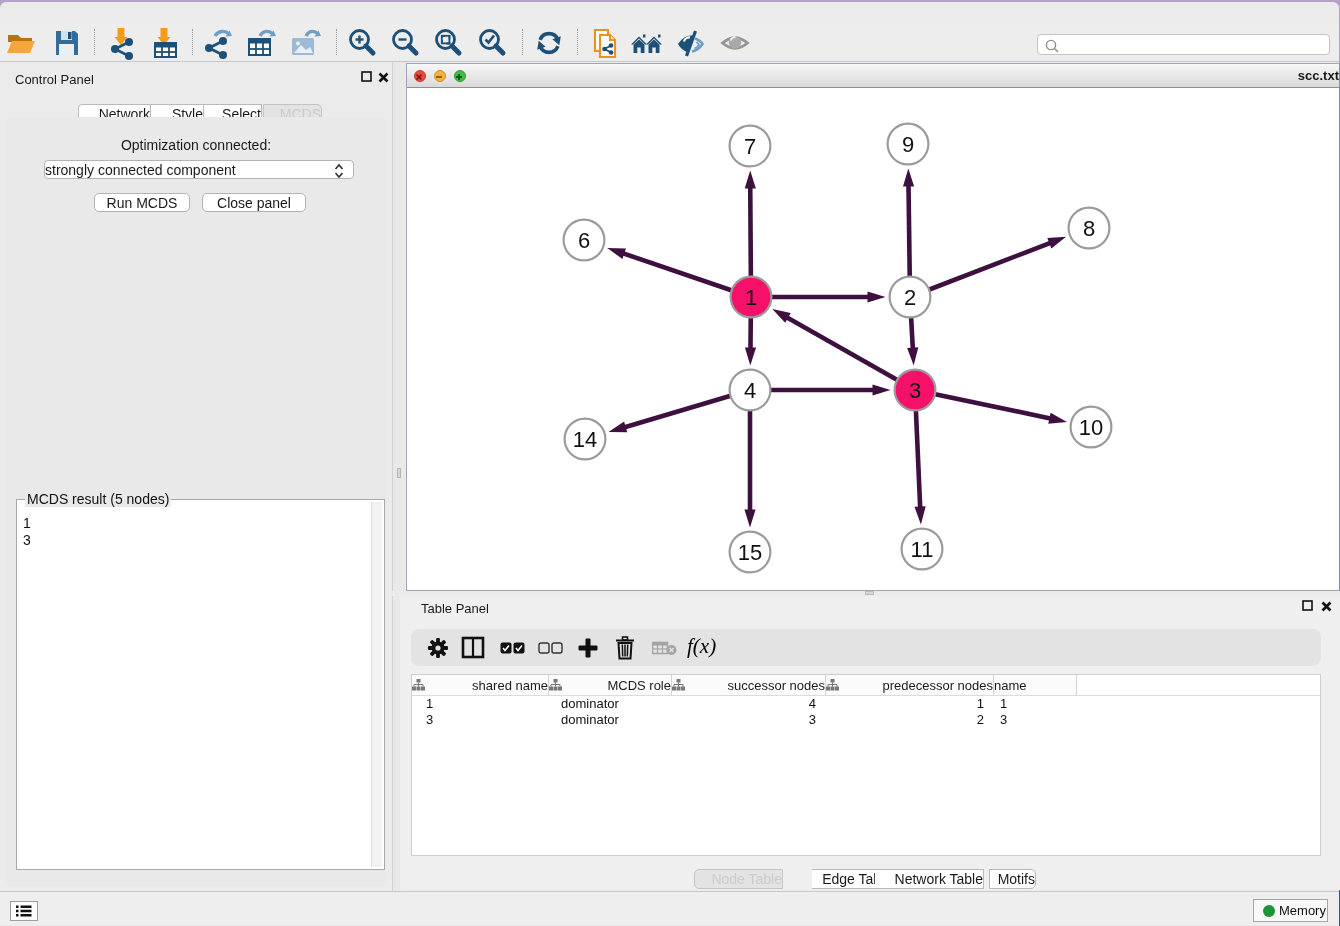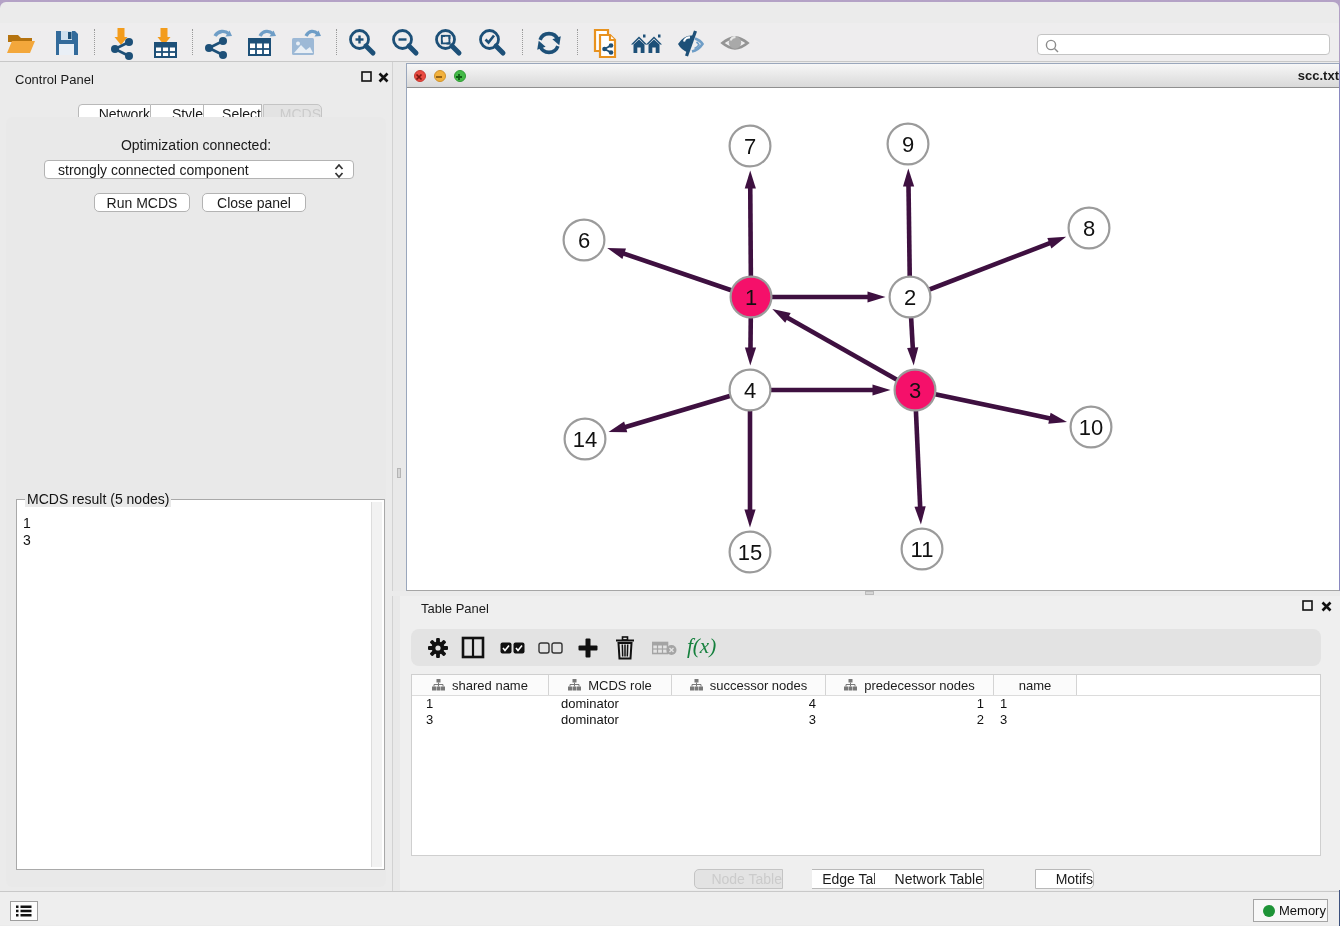--- a/index.html
+++ b/index.html
@@ -15,41 +15,41 @@
 
 #cpanel{position:absolute;left:0;top:60px;width:392px;height:830px;background:#ebebeb}
 #cphead{position:absolute;left:0;top:0;width:100%;height:34px}
 .ptitle{font-size:13px;color:#1a1a1a}
 .wbtn{position:absolute;font-size:13px;color:#111}
 #cptabs{position:absolute;left:0;top:35px;width:100%;height:21px}
 .tab{position:absolute;top:7px;height:20px;background:#fff;border:1px solid #b9b9b9;font-size:14px;color:#1a1a1a;text-align:right;line-height:19px}
 .tabsel{background:#e3e3e3;color:#cbcbcb;border:1px solid #c4c4c4}
 #cpbody{position:absolute;left:6px;top:55px;width:380px;height:770px;background:#e9e9e9;border-radius:6px}
 #optlabel{position:absolute;left:0;top:20px;width:100%;text-align:center;font-size:14px;color:#1a1a1a}
-#dropdown{position:absolute;left:38px;top:43px;width:310px;height:19px;background:#fff;border:1px solid #b3b3b3;border-radius:4px;font-size:14px;color:#1a1a1a;line-height:18px;padding-left:13px}
+#dropdown{position:absolute;left:38px;top:43px;width:310px;height:19px;background:#fff;border:1px solid #b3b3b3;border-radius:4px;font-size:14px;color:#1a1a1a;line-height:18px;}
 .btn{position:absolute;top:76px;height:19px;background:#fff;border:1px solid #b3b3b3;border-radius:5px;font-size:14px;color:#1a1a1a;text-align:center;line-height:18px}
 #fieldset{position:absolute;left:10px;top:382px;width:369px;height:371px;background:#fff;border:1px solid #a9a9a9}
 #fslabel{position:absolute;left:8px;top:-9px;background:#e9e9e9;font-size:14px;color:#111;padding:0 2px}
 #fstext{position:absolute;left:6px;top:15px;font-size:14px;color:#111;line-height:16.5px}
 #fsscroll{position:absolute;right:2px;top:2px;width:11px;height:365px;background:#f2f2f2;border-left:1px solid #ddd}
 
 #vdiv{position:absolute;left:392px;top:60px;width:14px;height:830px;background:#e9e9e9;border-left:1px solid #d2d2d2}
 
 #netwin{position:absolute;left:406px;top:61px;width:934px;height:528px;background:#fff;border-top:1px solid #9aa7bc;border-left:1px solid #9aa7bc;border-right:1px solid #8a88c0;border-bottom:1px solid #a6a6a6}
 #nettitle{position:absolute;left:0;top:0;width:100%;height:24px;background:linear-gradient(#f7f7f7,#d9d9d9);border-bottom:1px solid #8f8f8f}
 .mac{position:absolute;top:6px;width:12px;height:12px;border-radius:50%;font-size:10px;font-weight:bold;text-align:center;line-height:12px}
 #netname{position:absolute;top:4px;left:0;width:100%;text-align:right;font-size:13px;font-weight:bold;color:#1a1a1a}
 #graph{position:absolute;left:0px;top:24px}
 
 #hdiv{position:absolute;left:392px;top:589px;width:948px;height:5px;background:#ebebeb}
 
 #tpanel{position:absolute;left:400px;top:594px;width:940px;height:294px;background:#efefef}
 #tptoolbar{position:absolute;left:11px;top:33px;width:910px;height:37px;background:#e3e3e3;border-radius:8px}
 #thead{position:absolute;left:11px;top:78px;width:910px;height:182px;background:#fff;border:1px solid #cfcfcf}
-.hcell{position:absolute;top:0;height:20px;border-right:1px solid #d4d4d4;font-size:13px;color:#1c1c1c;background:#fbfbfb;display:flex;align-items:center;justify-content:center;gap:7px}
+.hcell{position:absolute;top:0;height:20px;border-right:1px solid #d4d4d4;font-size:13px;color:#1c1c1c;background:#fbfbfb;display:flex;align-items:center;justify-content:space-between;gap:7px}
 .trow{position:absolute;font-size:13px;color:#111}
 #tptabs{position:absolute;left:0;top:266px;width:100%;height:21px}
 
 #statusbar{position:absolute;left:0;top:889px;width:100%;height:34px;background:#eeeeee;border-top:1px solid #c9c9c9}
 #listbtn{position:absolute;left:10px;top:9px;width:28px;height:20px;background:#fcfcfc;border:1px solid #9e9e9e}
 #membtn{position:absolute;right:11px;top:7px;width:75px;height:23px;background:#f8f8f8;border:1px solid #a5a5a5;font-size:13px;color:#111}
 svg{display:block}
 </style></head>
 <body>
 <div id="win">
@@ -358,21 +358,21 @@
           <rect x="0.5" y="1.5" width="15" height="11" fill="none" stroke="#a4a4a4" stroke-width="1.6"></rect>
           <rect x="0.5" y="1.5" width="15" height="3" fill="#a4a4a4"></rect>
           <g stroke="#a4a4a4" stroke-width="1.2">
             <line x1="5.5" y1="1.5" x2="5.5" y2="12.5"></line>
             <line x1="10.5" y1="1.5" x2="10.5" y2="12.5"></line>
             <line x1="0.5" y1="8" x2="15.5" y2="8"></line>
           </g>
           <circle cx="19.5" cy="9" r="5" fill="#a4a4a4"></circle>
           <path d="M17.5 7 L21.5 11 M21.5 7 L17.5 11" stroke="#e3e3e3" stroke-width="1.4"></path>
         </svg>
-        <span style="position:absolute;left:276px;top:5px;font-family:'Liberation Serif',serif;font-style:italic;font-size:21px;color:#15803d">f(x)</span>
+        <span style="position:absolute;left:276px;top:5px;font-family:'Liberation Serif',serif;font-style:italic;font-size:21px;color:#000000">f(x)</span>
       </div>
     <div id="thead">
         <div style="position:absolute;left:0;top:20px;width:100%;height:1px;background:#dcdcdc"></div>
         <div class="hcell" style="left:0px;width:137px">
           <svg width="13" height="12" viewBox="0 0 13 12" style="flex:0 0 auto">
             <g fill="#787878">
               <rect x="4.5" y="0" width="4" height="3.5"></rect>
               <rect x="0" y="7.5" width="4" height="4"></rect>
               <rect x="4.5" y="7.5" width="4" height="4"></rect>
               <rect x="9" y="7.5" width="4" height="4"></rect>
@@ -428,21 +428,21 @@
         <div class="trow" style="left:14px;top:37px">3</div>
         <div class="trow" style="left:149px;top:37px">dominator</div>
         <div class="trow" style="left:260px;top:37px;width:144px;text-align:right">3</div>
         <div class="trow" style="left:414px;top:37px;width:158px;text-align:right">2</div>
         <div class="trow" style="left:588px;top:37px">3</div>
       </div>
     <div id="tptabs">
         <div class="tab tabsel" style="left:294px;width:89px;border-radius:5px 0 0 5px;">Node Table</div>
         <div class="tab" style="left:388px;width:81px;border-left:none;margin-left:24px;">Edge Table</div>
         <div class="tab" style="left:475px;width:109px;border-left:none;">Network Table</div>
-        <div class="tab" style="left:589px;width:59px;border-radius:0 5px 5px 0;margin-left:46px;">Motifs</div>
+        <div class="tab" style="left:589px;width:47px;border-radius:0 5px 5px 0;">Motifs</div>
       </div>
   </div>
   <div id="statusbar">
     <div id="listbtn">
         <svg width="16" height="12" viewBox="0 0 16 12" style="position:absolute;left:5px;top:3px">
           <g fill="#111">
             <rect x="0" y="0.5" width="2.5" height="2.5"></rect>
             <rect x="4.5" y="0.5" width="11" height="2.5"></rect>
             <rect x="0" y="4.75" width="2.5" height="2.5"></rect>
             <rect x="4.5" y="4.75" width="11" height="2.5"></rect>

